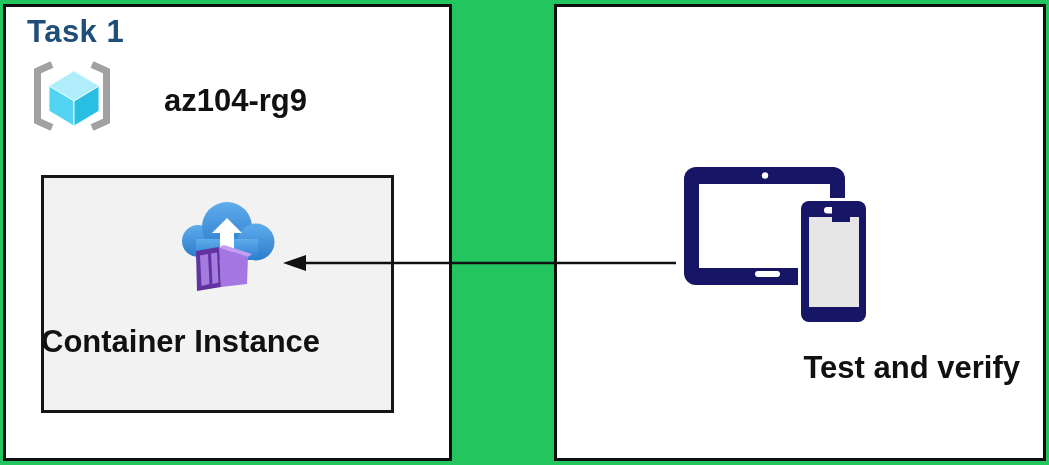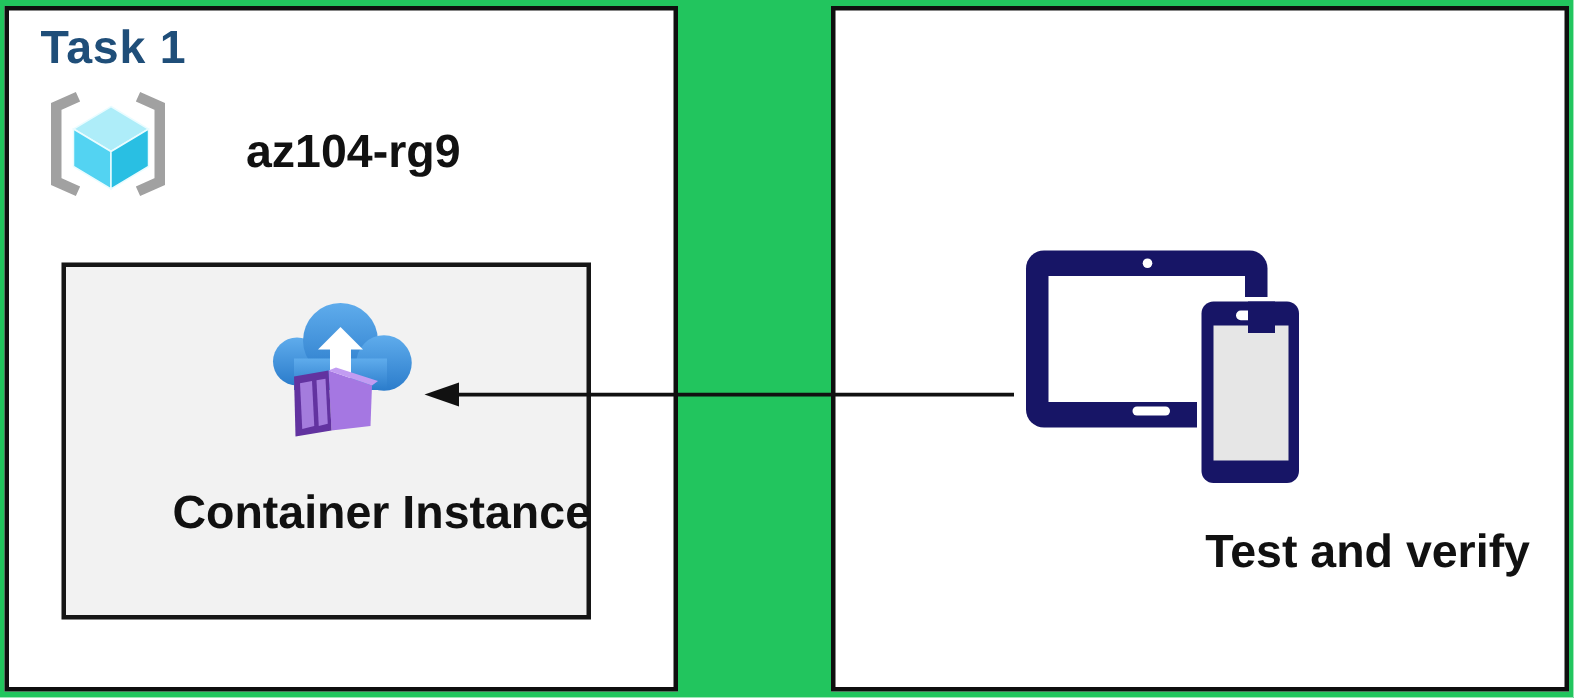--- a/index.html
+++ b/index.html
@@ -19,21 +19,21 @@
   #task1-title{left:27px;top:14px;}
   #task2-title{left:581px;top:14px;}
   .black-label{
     position:absolute;font-size:31px;font-weight:bold;color:var(--text,#111111);white-space:nowrap;
   }
   #rg-name{left:129px;top:83px;margin-left:35px;}
   #inner-box{
     position:absolute;left:41px;top:175px;width:353px;height:238px;box-sizing:border-box;
     background:var(--inner-box-bg,#f2f2f2);border:3px solid #161616;
   }
-  #ci-label{left:41px;top:324px;width:353px;text-align:right;white-space:nowrap;}
+  #ci-label{left:41px;top:324px;width:353px;text-align:left;white-space:nowrap;}
   #test-label{left:554px;top:350px;width:466px;text-align:right;white-space:nowrap;}
   .icon-abs{position:absolute;}
   #rg-icon{left:31px;top:59px;}
   #ci-icon{left:180px;top:195px;}
   #devices-icon{left:681px;top:163px;}
   #arrow-overlay{left:0;top:0;pointer-events:none;}
 </style>
 </head>
 <body>
 

